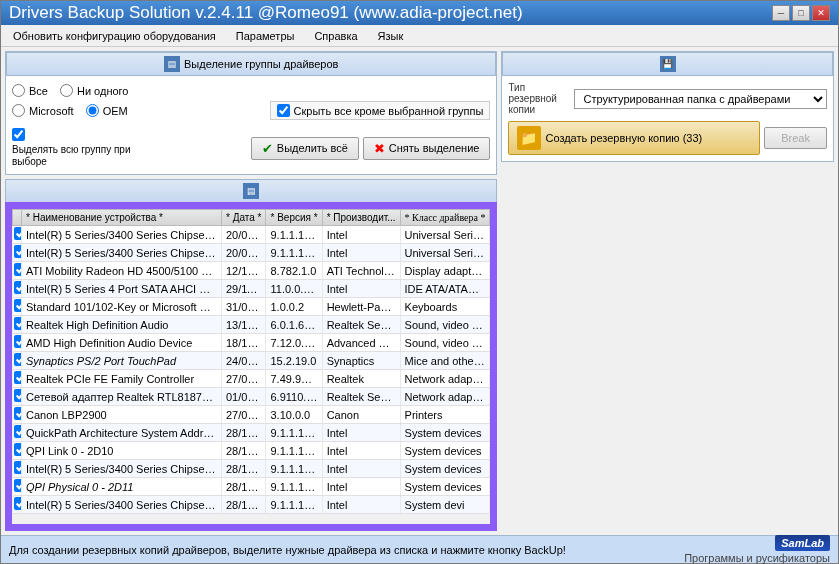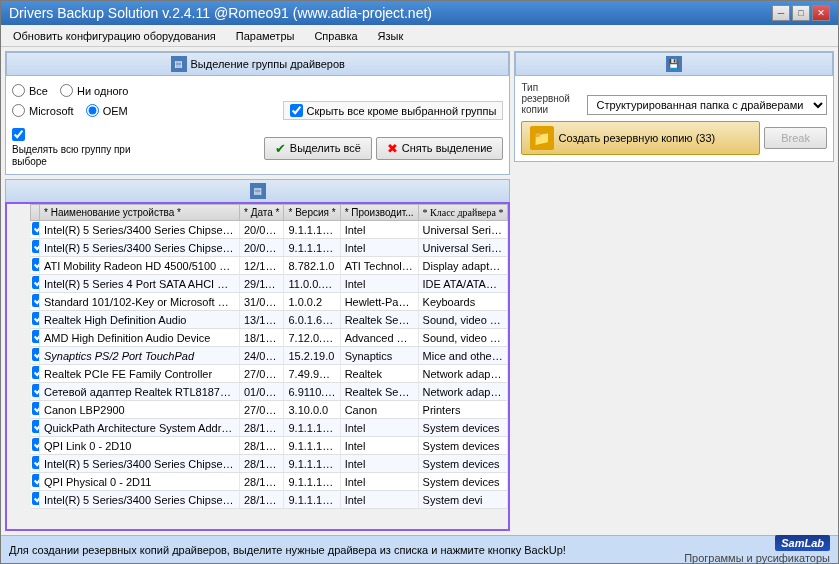--- a/index.html
+++ b/index.html
@@ -23,21 +23,21 @@
       background: linear-gradient(to bottom, #4a90d9 0%, #2f6ab5 100%);
       color: white;
       padding: 4px 8px;
       display: flex;
       align-items: center;
       justify-content: space-between;
       height: 24px;
       flex-shrink: 0;
     }
     .title-bar-text {
-      font-size: 14px;
+      font-size: 17px;
       font-weight: normal;
     }
     .title-bar-buttons {
       display: flex;
       gap: 2px;
     }
     .tb-btn {
       width: 18px;
       height: 16px;
       background: linear-gradient(to bottom, #f0f0f0, #d0d0d0);
@@ -285,22 +285,21 @@
       flex-shrink: 0;
       height: 28px;
     }
     .status-text {
       flex: 1;
     }
     .full-table-container {
       display: flex;
       overflow: hidden;
       flex: 1;
-      border: 2px solid #8b5cf6;
-      padding-left: 23px;
+      border: 7px solid #8b5cf6;
     }
     .full-table-scroll {
       flex: 1;
       overflow-y: auto;
       overflow-x: auto;
     }
     .full-table-scroll::-webkit-scrollbar { width: 14px; height: 14px; }
     .full-table-scroll::-webkit-scrollbar-track { background: #f0f0f0; }
     .full-table-scroll::-webkit-scrollbar-thumb { background: #b0b0b0; border: 1px solid #888; }
     .hide-checkbox-area {
@@ -544,21 +543,21 @@
       <td style="max-width:200px; overflow:hidden; text-overflow:ellipsis;">Intel(R) 5 Series/3400 Series Chipset Family PCI ...</td>
       <td>28/10/2009</td>
       <td>9.1.1.1022</td>
       <td>Intel</td>
       <td>System devices</td>
     </tr>
                   <tr>
       <td class="checkbox-cell">
         <input type="checkbox" checked="" style="">
       </td>
-      <td style="max-width:200px; overflow:hidden; text-overflow:ellipsis;">QPI Physical 0 - 2D11</td>
+      <td style="max-width:200px; overflow:hidden; text-overflow:ellipsis;font-style:italic;">QPI Physical 0 - 2D11</td>
       <td>28/10/2009</td>
       <td>9.1.1.1022</td>
       <td>Intel</td>
       <td>System devices</td>
     </tr>
                   <tr>
       <td class="checkbox-cell">
         <input type="checkbox" checked="" style="">
       </td>
       <td style="max-width:200px; overflow:hidden; text-overflow:ellipsis;">Intel(R) 5 Series/3400 Series Chipset Family PCI ...</td>
@@ -575,21 +574,21 @@
 
     </div>
 
     <div class="right-panel">
 
       <div style="border:1px solid #a0b8d0; background:white; padding:0;">
         <div class="panel-header">
           <span class="panel-icon">💾</span>
         </div>
         <div style="padding:6px;">
-          <div style="display:flex; align-items:flex-end; gap:6px; margin-bottom:6px;">
+          <div style="display:flex; align-items:center; gap:6px; margin-bottom:6px;">
             <div style="font-size:10px; color:#333; white-space:pre-line; min-width:60px;">Тип резервной
 копии</div>
             <select class="type-select">
               <option>Структурированная папка с драйверами</option>
             </select>
           </div>
           <div class="backup-btn-row">
             <button class="backup-btn">
               <div class="backup-icon">📁</div>
               <span>Создать резервную копию (33)</span>

